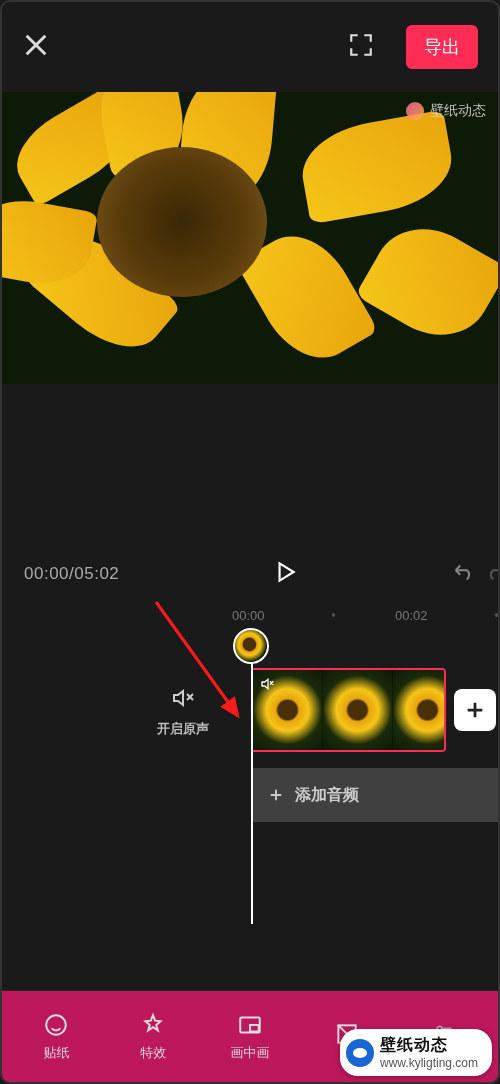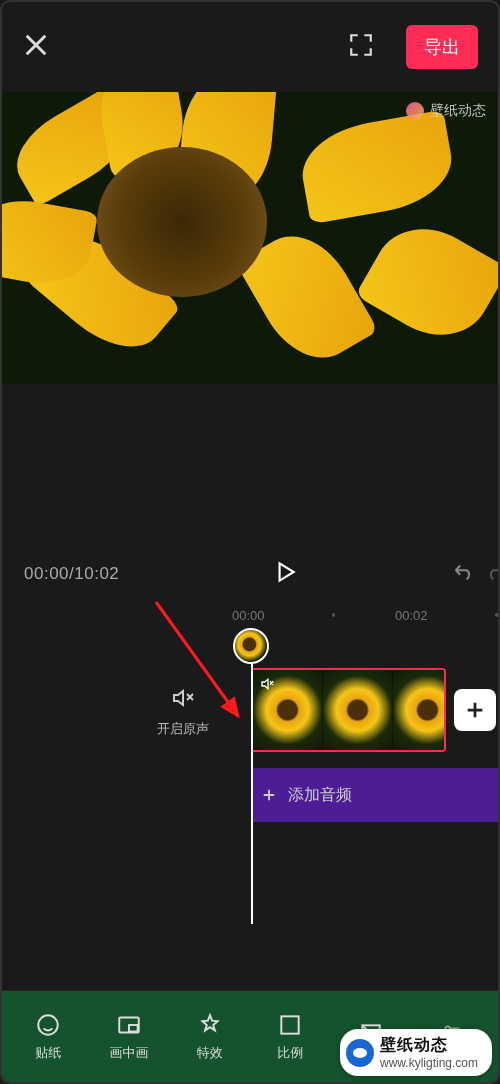--- a/index.html
+++ b/index.html
@@ -20,35 +20,35 @@
   .play-btn svg { width: 26px; height: 26px; fill: none; stroke: #fff; stroke-width: 2; }
   .undo-redo { display: flex; gap: 22px; }
   .undo-redo svg { width: 26px; height: 22px; fill: none; stroke: #888; stroke-width: 2.2; }
   .undo-redo .redo svg { stroke: #555; }
   .timeline { position: relative; margin-top: 6px; }
   .ruler { display: flex; align-items: center; height: 30px; padding-left: 230px; gap: 60px; color: #777; font-size: 13px; position: relative; }
   .ruler .tick { min-width: 40px; }
   .ruler .dot { width: 4px; height: 4px; background: #555; border-radius: 50%; }
   .playhead-bubble { position: absolute; left: 249px; top: 28px; transform: translateX(-50%); width: 36px; height: 36px; border-radius: 50%; border: 2px solid #fff; overflow: hidden; z-index: 5; background: radial-gradient(circle at 45% 45%, #4a3008 0%, #4a3008 25%, #e8a50c 30%, #f5c518 45%, #0d1a08 70%); }
   .playhead-line { position: absolute; left: 249px; top: 62px; width: 2px; height: 262px; background: #fff; z-index: 4; }
-  .tracks { margin-top: 38px; position: relative; height: 180px; }
+  .tracks { margin-top: 38px; position: relative; height: 180px; font-weight: bold; }
   .sound-toggle { position: absolute; left: 155px; top: 18px; text-align: center; color: #bbb; }
   .sound-toggle svg { width: 28px; height: 24px; fill: none; stroke: #ccc; stroke-width: 2; }
   .sound-toggle .lbl { font-size: 13px; margin-top: 6px; }
   .clip-row { position: absolute; left: 251px; top: 0; right: 0; height: 84px; }
   .clip { position: absolute; left: 0; right: 52px; top: 0; bottom: 0; border: 2px solid #ff2d55; border-left: none; border-radius: 0 4px 4px 0; overflow: hidden; display: flex; }
   .clip .thumb { flex: 0 0 70px; height: 100%; background: radial-gradient(circle at 50% 50%, #4a3008 0%, #4a3008 18%, #e8a50c 22%, #f5c518 40%, #1a2a0a 65%, #0d1a08 100%); border-right: 1px solid rgba(0,0,0,0.3); }
   .clip-mute { position: absolute; left: 6px; top: 6px; z-index: 2; }
   .clip-mute svg { width: 18px; height: 16px; stroke: #fff; stroke-width: 2; fill: none; }
   .add-clip { position: absolute; right: 2px; top: 50%; transform: translateY(-50%); width: 42px; height: 42px; background: #fff; border-radius: 8px; display: flex; align-items: center; justify-content: center; z-index: 6; }
   .add-clip svg { width: 22px; height: 22px; stroke: #222; stroke-width: 3; }
-  .audio-row { position: absolute; left: 251px; top: 100px; right: 0; height: 54px; background: #4c1d95; border-radius: 0; display: flex; align-items: center; padding-left: 7px; gap: 10px; color: #ccc; font-size: 16px; }
+  .audio-row { position: absolute; left: 251px; top: 100px; right: 0; height: 54px; background: #404040; border-radius: 0; display: flex; align-items: center; padding-left: 14px; gap: 10px; color: #ccc; font-size: 16px; }
   .audio-row svg { width: 18px; height: 18px; stroke: #ccc; stroke-width: 2.5; }
   .arrow { position: absolute; left: 150px; top: 596px; z-index: 20; pointer-events: none; }
-  .bottom-tools { position: absolute; bottom: 0; left: 0; right: 0; height: 92px; background: #14532d; display: flex; align-items: center; justify-content: flex-start; padding: 0 6px; border-top: 1px solid #222; }
+  .bottom-tools { position: absolute; bottom: 0; left: 0; right: 0; height: 92px; background: #be185d; display: flex; align-items: center; justify-content: flex-start; padding: 0 6px; border-top: 1px solid #222; }
   .tool { flex: 1; display: flex; flex-direction: column; align-items: center; gap: 6px; color: #ddd; font-size: 13px; }
   .tool svg { width: 26px; height: 26px; stroke: #ddd; stroke-width: 1.8; fill: none; }
   .tool.cut { opacity: 0.6; }
   .watermark-site { position: absolute; right: 6px; bottom: 6px; background: #fff; border-radius: 18px 18px 18px 18px; padding: 6px 14px 6px 40px; display: flex; flex-direction: column; align-items: flex-start; box-shadow: 0 1px 6px rgba(0,0,0,0.3); z-index: 30; }
   .watermark-site .title { color: #111; font-size: 16px; font-weight: 700; letter-spacing: 1px; }
   .watermark-site .url { color: #555; font-size: 12px; }
   .watermark-site .eye { position: absolute; left: 6px; top: 50%; transform: translateY(-50%); width: 28px; height: 28px; border-radius: 50%; background: #1768d4; display: flex; align-items: center; justify-content: center; }
   .watermark-site .eye::before { content:""; width: 14px; height: 10px; background:#fff; border-radius: 50%; }
   .redo-clip { position: absolute; right: -12px; }
 </style>
@@ -90,21 +90,21 @@
       <div style="position:absolute; left:95px; top:55px; width:170px; height:150px; border-radius:50%; background:radial-gradient(circle,#3a2805 0%, #5a3c0a 55%, #6a4a15 75%);"></div>
     </div>
     <div class="wm">
       <div class="wm-dot"></div>
       <span>壁纸动态</span>
     </div>
   </div>
 
   <div class="playbar">
     <div class="timecode">
-      <span>00:00</span>/<span>10:02</span>
+      <span>00:00</span>/<span>05:02</span>
     </div>
     <div class="play-btn">
       <svg viewBox="0 0 24 24">
           <path d="M7 4 L7 20 L20 12 Z"></path>
         </svg>
     </div>
     <div class="undo-redo">
       <div class="undo">
         <svg viewBox="0 0 24 24">
             <path d="M4 10 L9 5 M4 10 L9 15 M4 10 H16 a6 6 0 0 1 0 10"></path>
@@ -176,36 +176,30 @@
   <div class="bottom-tools">
     <div class="tool">
       <svg viewBox="0 0 24 24">
           <circle cx="12" cy="12" r="9"></circle>
           <path d="M8 10h.01M16 10h.01M8 15c1 1.5 3 2 4 2s3-.5 4-2"></path>
         </svg>
       <span>贴纸</span>
     </div>
     <div class="tool">
       <svg viewBox="0 0 24 24">
+          <path d="M12 3l2 5 5 .5-4 3.5 1.5 5L12 14l-4.5 3 1.5-5-4-3.5 5-.5z"></path>
+        </svg>
+      <span>特效</span>
+    </div>
+    <div class="tool">
+      <svg viewBox="0 0 24 24">
           <rect x="3" y="5" width="18" height="14" rx="1"></rect>
           <rect x="12" y="12" width="8" height="6"></rect>
         </svg>
       <span>画中画</span>
-    </div>
-    <div class="tool">
-      <svg viewBox="0 0 24 24">
-          <path d="M12 3l2 5 5 .5-4 3.5 1.5 5L12 14l-4.5 3 1.5-5-4-3.5 5-.5z"></path>
-        </svg>
-      <span>特效</span>
-    </div>
-    <div class="tool">
-      <svg viewBox="0 0 24 24">
-          <rect x="4" y="4" width="16" height="16"></rect>
-        </svg>
-      <span>比例</span>
     </div>
     <div class="tool">
       <svg viewBox="0 0 24 24">
           <rect x="4" y="4" width="16" height="16"></rect>
           <path d="M4 4l16 16"></path>
         </svg>
       <span></span>
     </div>
     <div class="tool cut">
       <svg viewBox="0 0 24 24">

